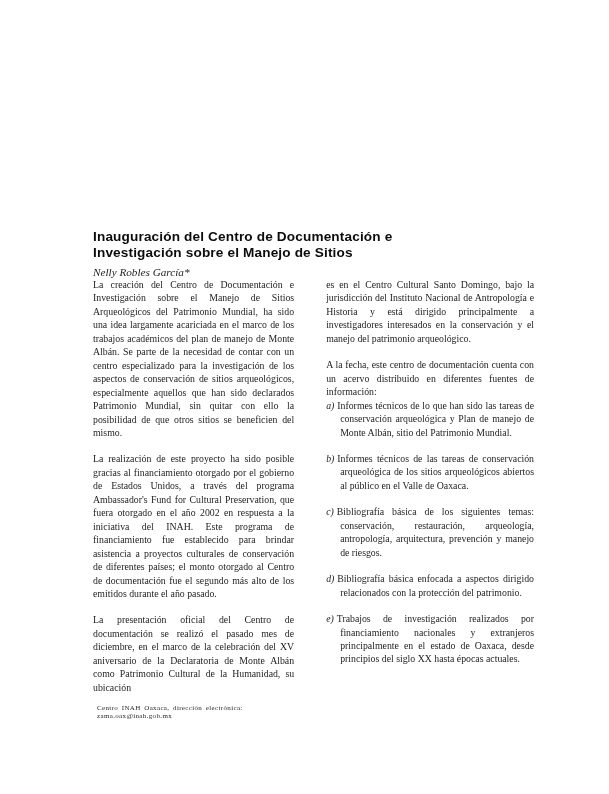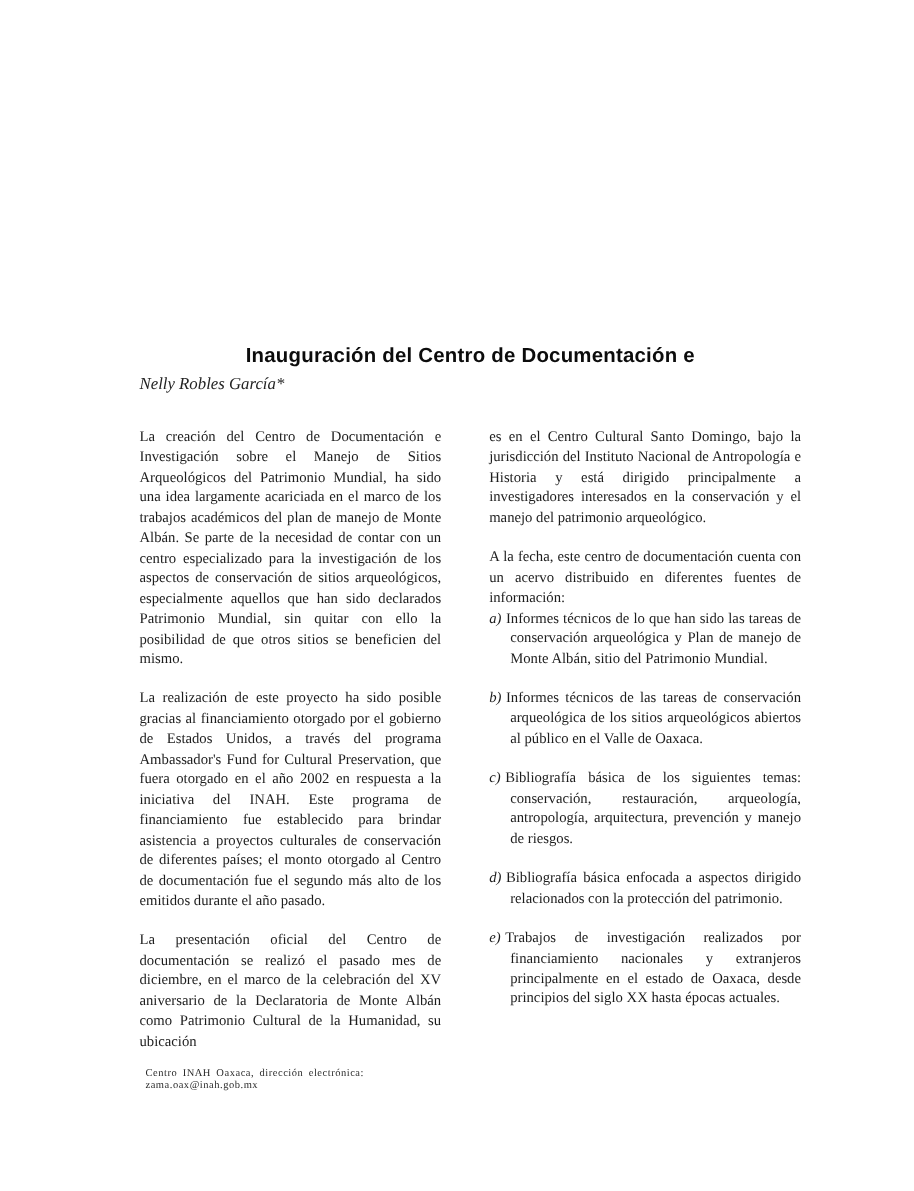--- a/index.html
+++ b/index.html
@@ -26,32 +26,30 @@
     top: 229px;
     width: 441px;
   }
   .title {
     font-family: "Liberation Sans", sans-serif;
     font-weight: bold;
     font-size: 13.6px;
     line-height: 16px;
     letter-spacing: 0.15px;
     color: #0c0c0c;
-    text-align: center;
   }
   .author {
     margin-top: 5px;
     font-style: italic;
     font-size: 11.2px;
     color: #242424;
   }
   .columns {
     display: flex;
     gap: 32px;
-    margin-top: 23px;
   }
   .col-left  { width: 209px; }
   .col-right { width: 216px; }
   p.body {
     margin: 0 0 13px 0;
     font-size: 9.8px;
     line-height: 13.45px;
     text-align: justify;
   }
   p.body:last-of-type { margin-bottom: 0; }
@@ -77,20 +75,21 @@
   }
 </style>
 </head>
 <body>
 
 <div class="page">
   <div class="content">
 
     <div class="title">
       <div>Inauguración del Centro de Documentación e</div>
+      <div>Investigación sobre el Manejo de Sitios</div>
     </div>
 
     <div class="author">Nelly Robles García*</div>
 
     <div class="columns">
 
       <div class="col-left">
         <p class="body">La creación del Centro de Documentación e Investigación sobre el Manejo de Sitios Arqueológicos del Patrimonio Mundial, ha sido una idea largamente acariciada en el marco de los trabajos académicos del plan de manejo de Monte Albán. Se parte de la necesidad de contar con un centro especializado para la investigación de los aspectos de conservación de sitios arqueológicos, especialmente aquellos que han sido declarados Patrimonio Mundial, sin quitar con ello la posibilidad de que otros sitios se beneficien del mismo.</p>
         <p class="body">La realización de este proyecto ha sido posible gracias al financiamiento otorgado por el gobierno de Estados Unidos, a través del programa Ambassador's Fund for Cultural Preservation, que fuera otorgado en el año 2002 en respuesta a la iniciativa del INAH. Este programa de financiamiento fue establecido para brindar asistencia a proyectos culturales de conservación de diferentes países; el monto otorgado al Centro de documentación fue el segundo más alto de los emitidos durante el año pasado.</p>
         <p class="body">La presentación oficial del Centro de documentación se realizó el pasado mes de diciembre, en el marco de la celebración del XV aniversario de la Declaratoria de Monte Albán como Patrimonio Cultural de la Humanidad, su ubicación</p>

